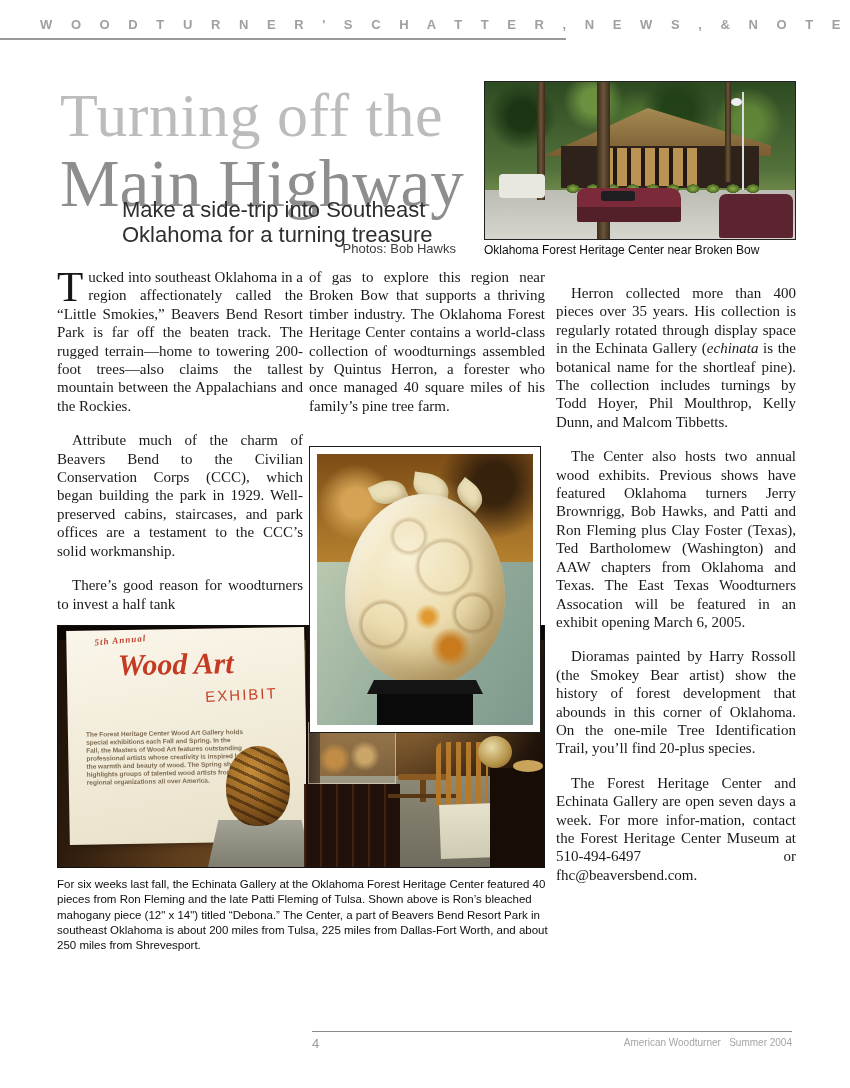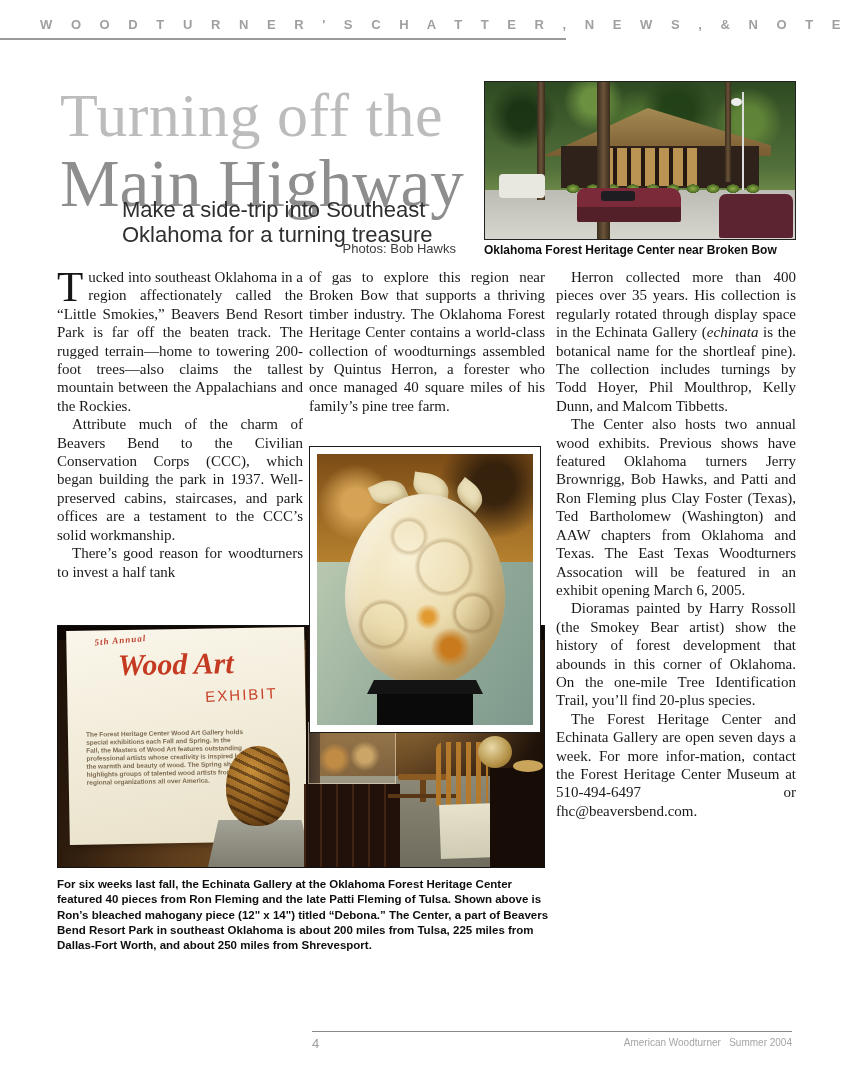--- a/index.html
+++ b/index.html
@@ -70,29 +70,29 @@
   .lodge-dish { left:246px; top:16px; width:11px; height:8px; background:#eee; border-radius:50%; }
   .cart { left:14px; top:92px; width:46px; height:24px; background:#e9e8e0; border-radius:4px; }
   .truck { left:92px; top:106px; width:104px; height:34px;
     background:linear-gradient(#7a2a38 0 55%, #53202a 55%); border-radius:8px 10px 2px 2px; }
   .truck-win { left:116px; top:109px; width:34px; height:10px; background:#1d1d22; border-radius:3px; }
   .suv { left:234px; top:112px; width:74px; height:44px; background:#5c2430; border-radius:7px 7px 2px 2px; }
 
   
   .caption {
     font-family:"Liberation Sans","DejaVu Sans",sans-serif;
-    font-weight:bold; color:#0e0e0e;
+    font-weight:normal; color:#0e0e0e;
   }
   .cap-top { left:484px; top:243px; width:315px; font-size:12px; }
   .cap-bottom { left:57px; top:877px; width:500px; font-size:11.5px; line-height:15.3px; }
 
   
   .col { top:268px; font-size:15px; line-height:18.4px; text-align:justify; color:#191919; }
   .col p { margin:0; }
-  .col p.ind { text-indent:15px; }
+  .col p.ind { text-indent:15px;margin-top:16px; }
   .col1 { left:57px;  width:246px; }
   .col2 { left:309px; width:236px; }
   .col3 { left:556px; width:240px; }
   .dropcap {
     float:left; font-size:43px; line-height:33px; padding:2px 5px 0 0; color:#161616;
   }
 
   
   .vessel-photo { left:310px; top:447px; width:230px; height:285px;
     border:7px solid #fff; box-shadow:0 0 0 1px #1a1a1a; z-index:5; background:#8fa898; }
@@ -218,21 +218,21 @@
     <div class="abs trunk trunk3"></div>
     <div class="abs cart"></div>
     <div class="abs truck"></div>
     <div class="abs truck-win"></div>
     <div class="abs suv"></div>
   </div>
   <div class="abs caption cap-top">Oklahoma Forest Heritage Center near Broken Bow</div>
 
   <div class="abs col col1">
     <p><span class="dropcap">T</span><span>ucked into southeast Oklahoma in a region affectionately called the “Little Smokies,” Beavers Bend Resort Park is far off the beaten track. The rugged terrain—home to towering 200-foot trees—also claims the tallest mountain between the Appalachians and the Rockies.</span></p>
-    <p class="ind">Attribute much of the charm of Beavers Bend to the Civilian Conservation Corps (CCC), which began building the park in 1937. Well-preserved cabins, staircases, and park offices are a testament to the CCC’s solid workmanship.</p>
+    <p class="ind">Attribute much of the charm of Beavers Bend to the Civilian Conservation Corps (CCC), which began building the park in 1929. Well-preserved cabins, staircases, and park offices are a testament to the CCC’s solid workmanship.</p>
     <p class="ind">There’s good reason for woodturners to invest a half tank</p>
   </div>
   <div class="abs col col2">
     <p>of gas to explore this region near Broken Bow that supports a thriving timber industry. The Oklahoma Forest Heritage Center contains a world-class collection of woodturnings assembled by Quintus Herron, a forester who once managed 40 square miles of his family’s pine tree farm.</p>
   </div>
   <div class="abs col col3">
     <p class="ind"><span>Herron collected more than 400 pieces over 35 years. His collection is regularly rotated through display space in the Echinata Gallery (</span><i>echinata</i><span> is the botanical name for the shortleaf pine). The collection includes turnings by Todd Hoyer, Phil Moulthrop, Kelly Dunn, and Malcom Tibbetts.</span></p>
     <p class="ind">The Center also hosts two annual wood exhibits. Previous shows have featured Oklahoma turners Jerry Brownrigg, Bob Hawks, and Patti and Ron Fleming plus Clay Foster (Texas), Ted Bartholomew (Washington) and AAW chapters from Oklahoma and Texas. The East Texas Woodturners Assocation will be featured in an exhibit opening March 6, 2005.</p>
     <p class="ind">Dioramas painted by Harry Rossoll (the Smokey Bear artist) show the history of forest development that abounds in this corner of Oklahoma. On the one-mile Tree Identification Trail, you’ll find 20-plus species.</p>
     <p class="ind">The Forest Heritage Center and Echinata Gallery are open seven days a week. For more infor-mation, contact the Forest Heritage Center Museum at 510-494-6497 or fhc@beaversbend.com.</p>

